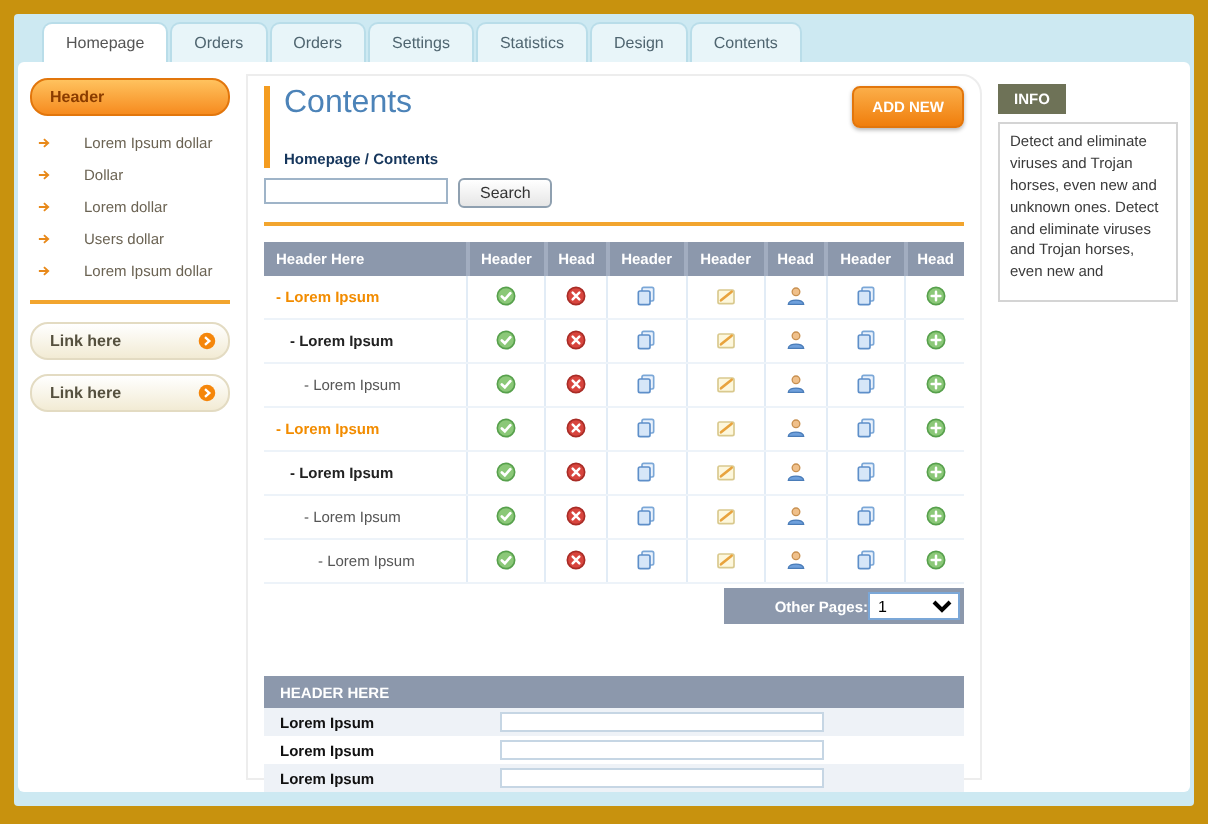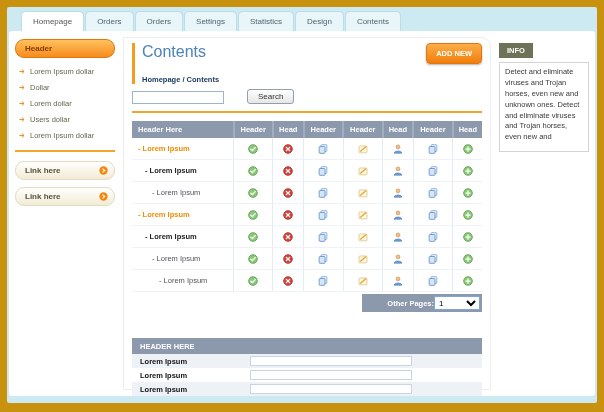--- a/index.html
+++ b/index.html
@@ -13,34 +13,34 @@
          border-radius:5px 5px 0 0; padding:5px 11px; cursor:pointer; white-space:nowrap; }
   .tab.active { background:#FFFFFF; color:#555; position:relative; z-index:2; }
 
   
   .card { flex:1; background:#fff; margin:0 2px 7px 2px; border-radius:3px; display:flex; gap:8px; padding:6px 6px 6px 4px; overflow:hidden; }
 
   
   .sidebar { width:102px; flex-shrink:0; padding:2px 0 0 2px; }
   .side-header { background:linear-gradient(#FFC25E,#F68B1F); border:1px solid #E2760C; border-radius:9px;
                  color:#8A3C00; font-weight:bold; font-size:8px; padding:4px 9px; margin-bottom:5px; cursor:pointer; }
-  .side-item { display:flex; align-items:center; gap:4px; padding:3.5px 0 3.5px 4px; font-size:7.5px; color:#6B6353; cursor:pointer; }
+  .side-item { display:flex; align-items:center; gap:16px; padding:3.5px 0 3.5px 4px; font-size:7.5px; color:#6B6353; cursor:pointer; }
   .orange-hr { border:none; border-top:2px solid #F2A52E; margin:7px 0 9px 0; }
   .link-pill { display:flex; align-items:center; justify-content:space-between; background:linear-gradient(#FFFFFF,#F2EBD4);
                border:1px solid #E3DBC2; border-radius:9px; padding:4px 6px 4px 9px; font-size:8px; font-weight:bold;
                color:#55503E; margin-bottom:7px; cursor:pointer; }
 
   
   .main { flex:1; border:1px solid #EDEDED; border-radius:0 10px 0 0; padding:5px 8px 10px 8px; min-width:0; }
   .main-head { display:flex; justify-content:space-between; align-items:flex-start; border-left:3px solid #F49C20; padding-left:7px; margin-bottom:4px; }
   .page-title { font-size:16px; font-weight:normal; color:#4C83B8; margin:0 0 2px 0; }
   .breadcrumb { font-size:7.5px; font-weight:bold; color:#16365C; cursor:pointer;margin-top:14px; }
   .add-new { background:linear-gradient(#FBAE49,#F07E0C); border:1px solid #E2760C; border-radius:4px; color:#fff;
              font-weight:bold; font-size:7.5px; padding:5px 9px; cursor:pointer; box-shadow:0 1px 2px rgba(0,0,0,.3); }
-  .search-row { display:flex; gap:23px; margin:5px 0 7px 0; align-items:flex-end; }
+  .search-row { display:flex; gap:5px; margin:5px 0 7px 0; align-items:flex-start; }
   .search-input { width:92px; height:13px; border:1px solid #9FB4C8; font-size:8px; padding:0 3px; }
   .search-btn { font-size:8px; padding:1px 10px; height:15px; background:linear-gradient(#FFFFFF,#E6E6E6);
                 border:1px solid #8FA0B0; border-radius:3px; cursor:pointer; color:#333; }
   .orange-line { border-top:2px solid #F2A52E; margin-bottom:8px; }
 
   
   table.content-table { width:100%; border-collapse:collapse; }
   .content-table th { background:#8C98AC; color:#fff; font-size:7.5px; font-weight:bold; padding:4px 2px; }
   .content-table th.first { text-align:left; padding-left:6px; width:29%; }
   .content-table th:not(.first) { border-left:2px solid #A2ADC0; }

